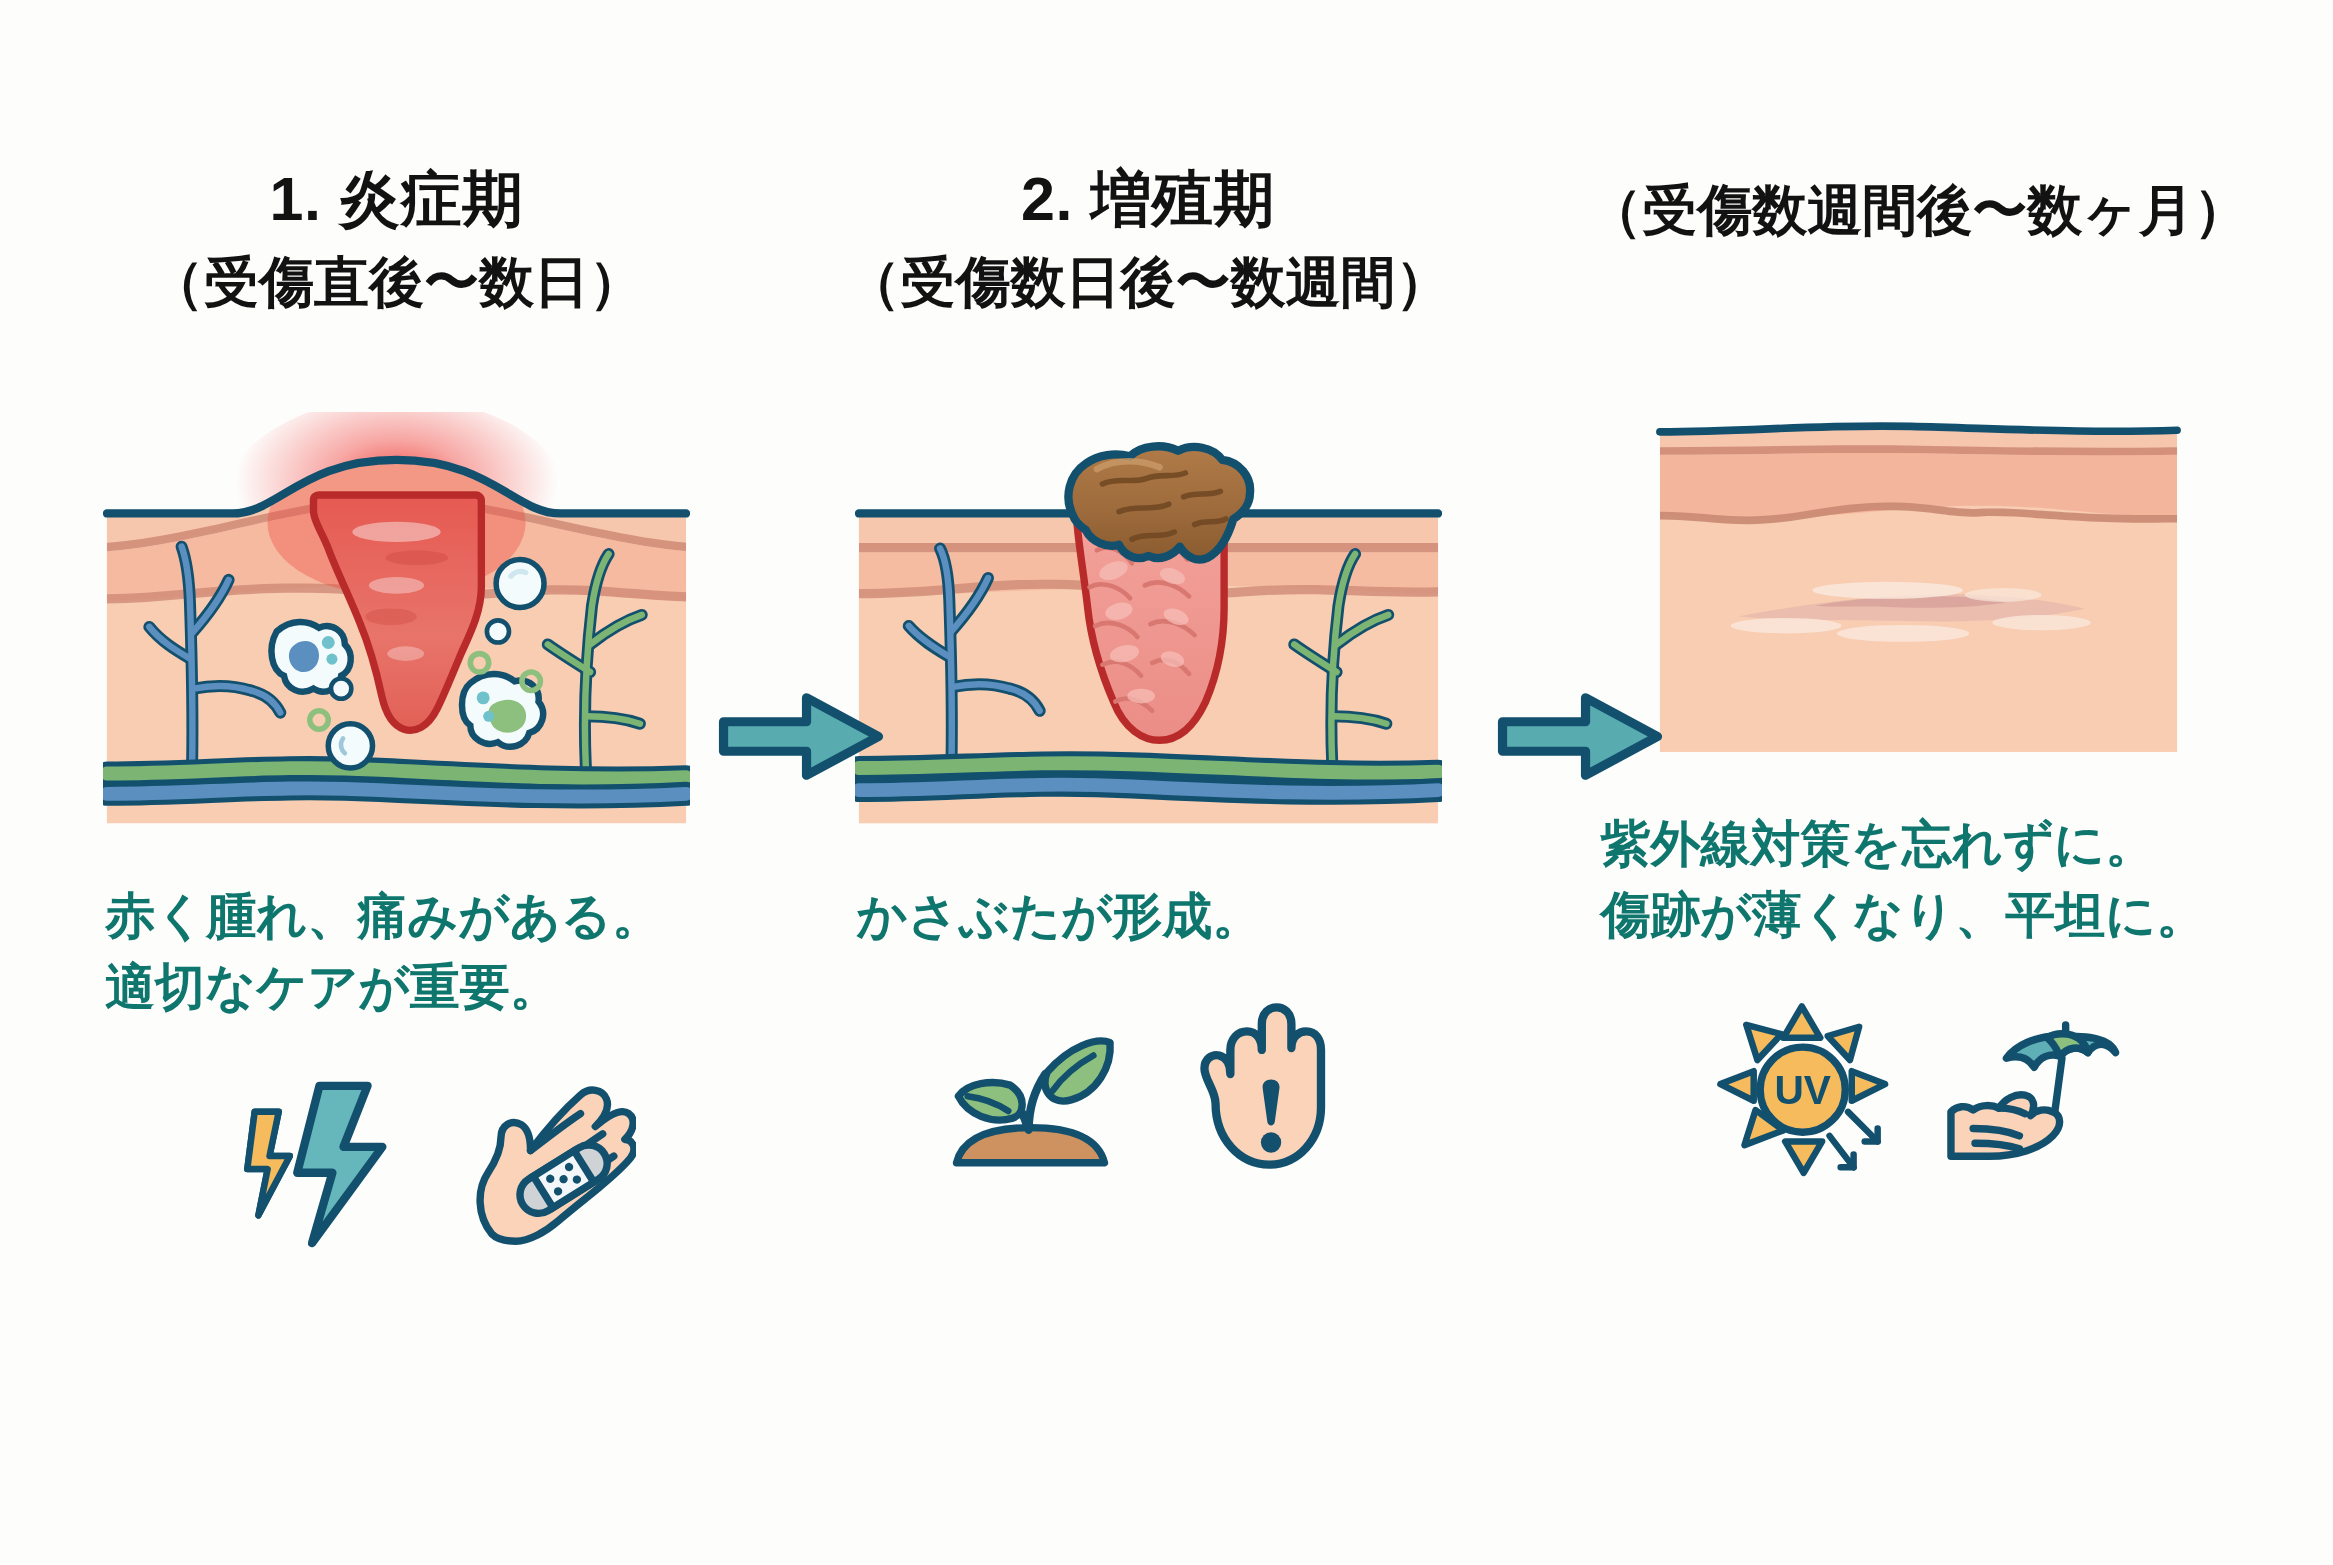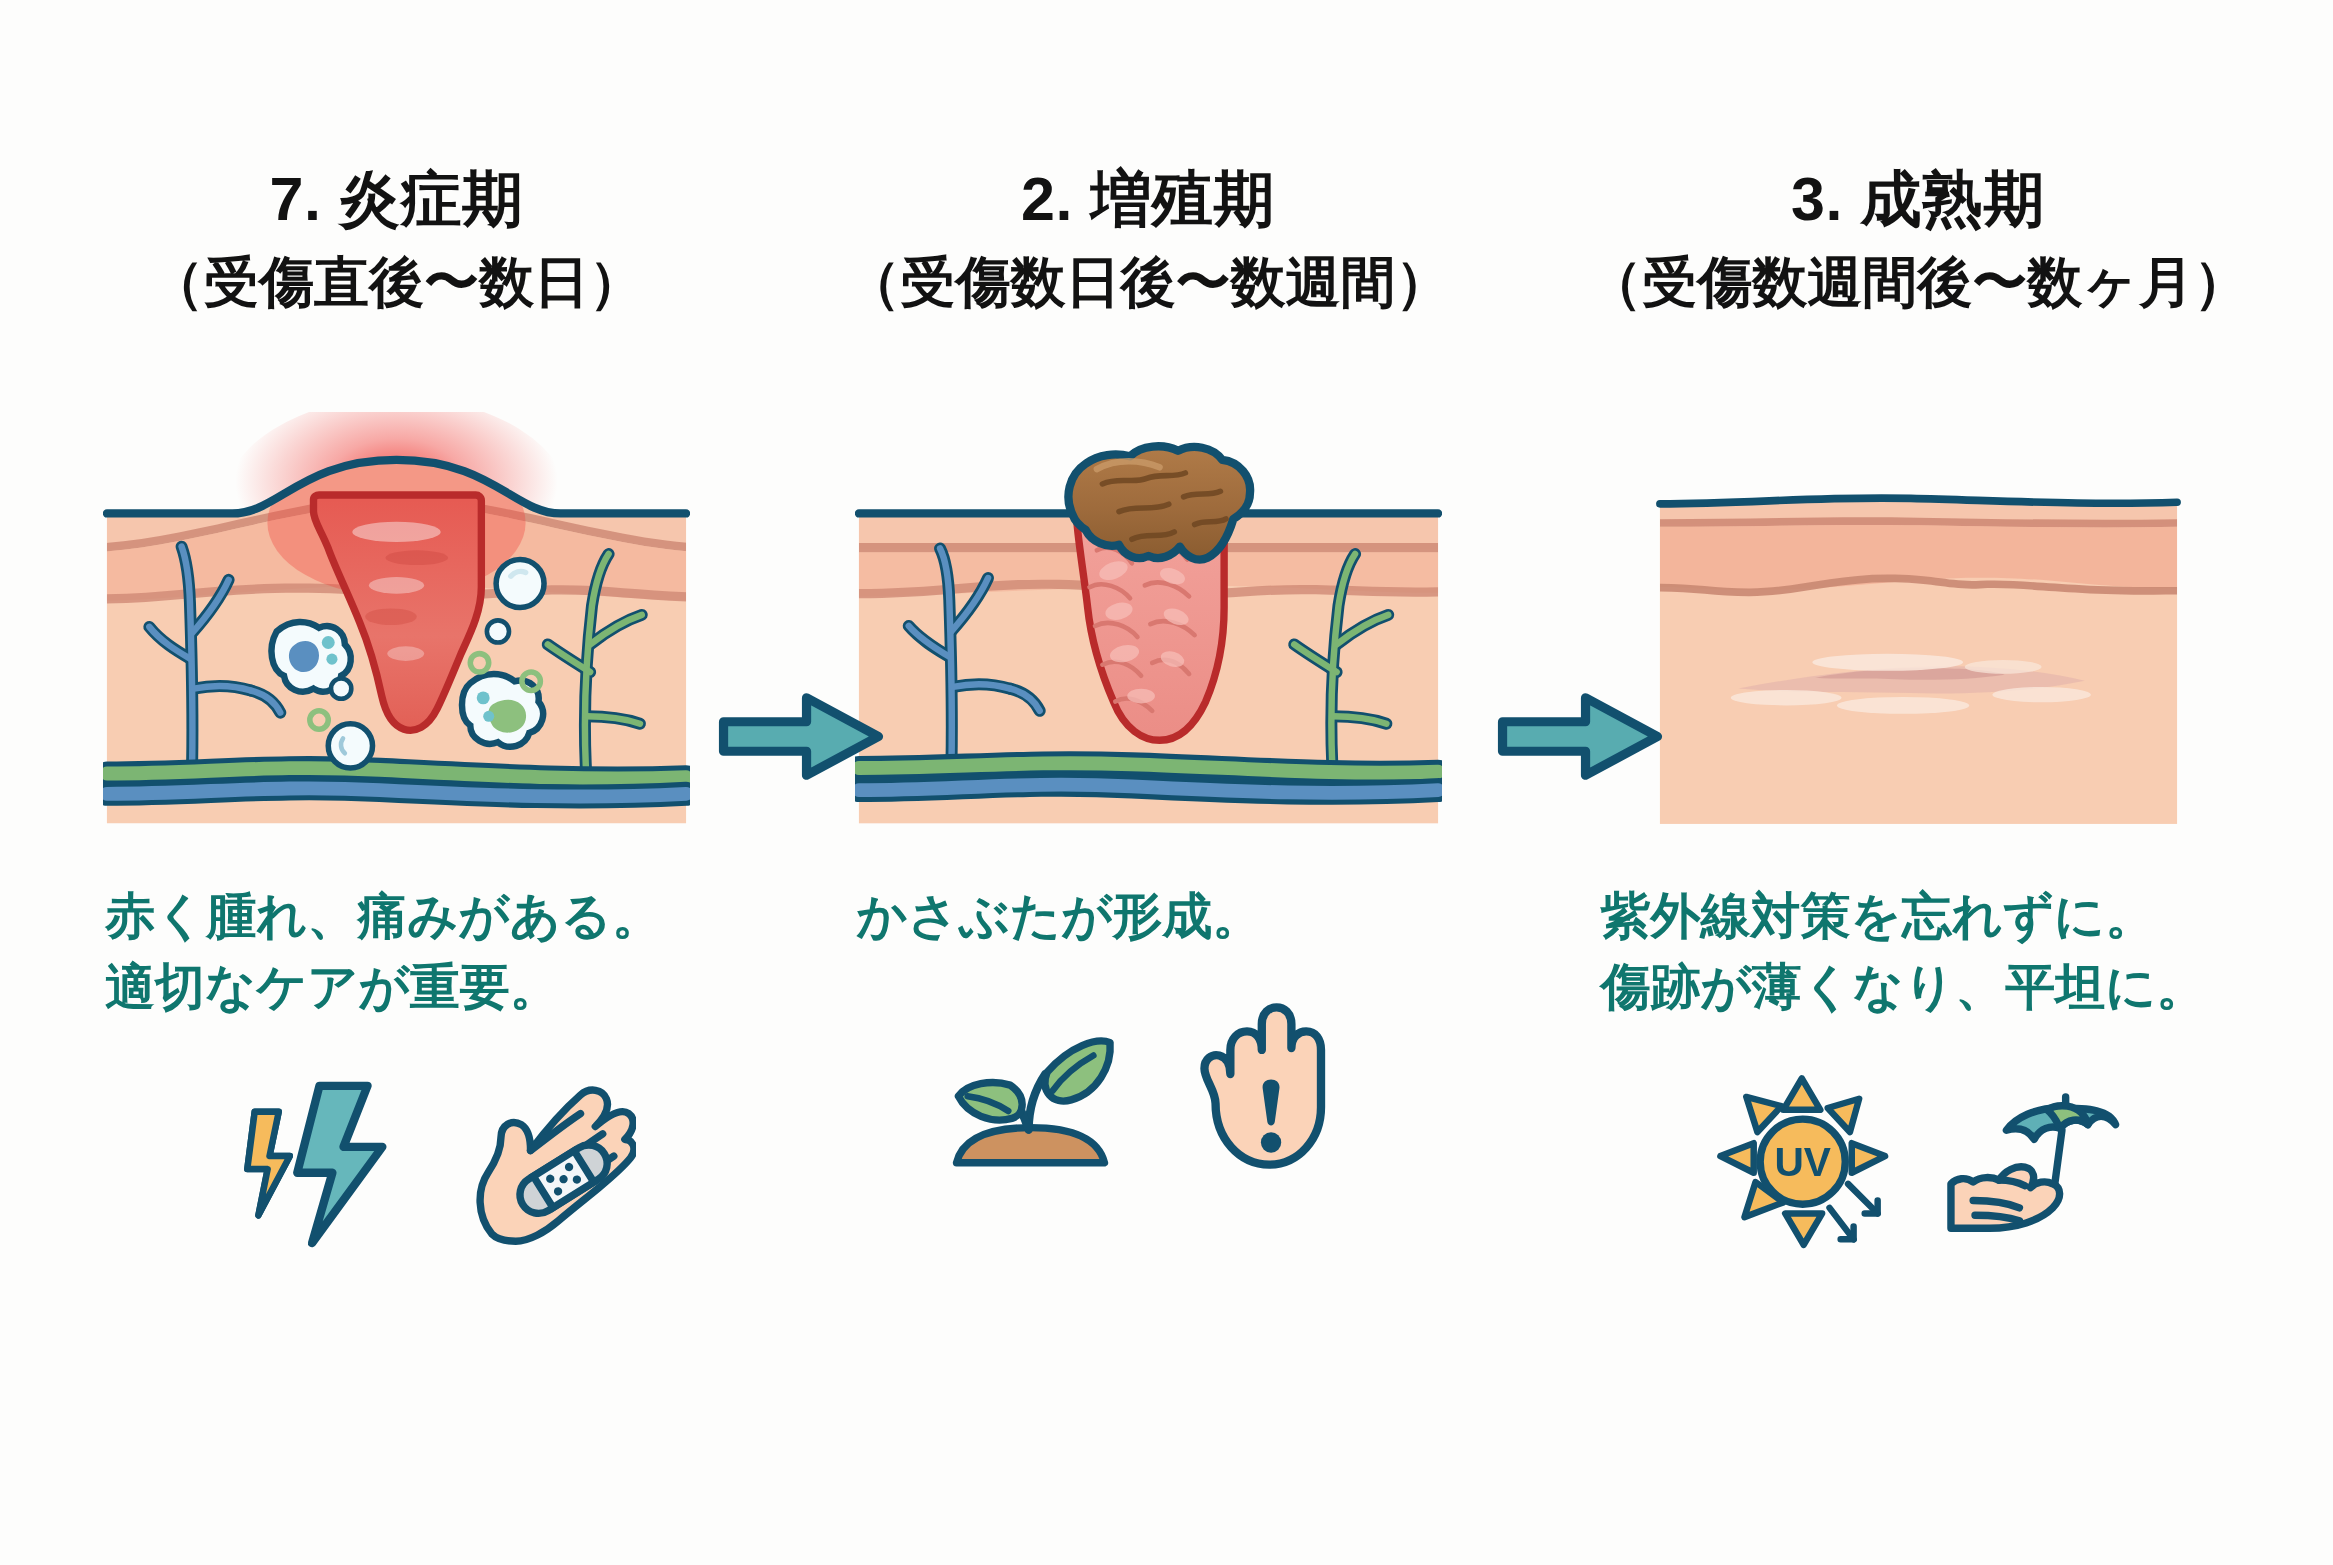--- a/index.html
+++ b/index.html
@@ -117,21 +117,21 @@
 </head>
 <body>
 
 <div class="canvas">
 
   <div class="columns">
 
     <div class="column">
 
       <div class="heading-block">
-        <div class="stage-title">7. 炎症期</div>
+        <div class="stage-title">1. 炎症期</div>
         <div class="stage-period">（受傷直後〜数日）</div>
       </div>
 
       <div class="illustration">
         <svg viewBox="0 0 636 450" xmlns="http://www.w3.org/2000/svg">
           <defs>
             <radialGradient id="glow1" cx="50%" cy="38%" r="46%">
               <stop offset="0%" stop-color="#f0413b" stop-opacity="0.92"></stop>
               <stop offset="42%" stop-color="#f0413b" stop-opacity="0.45"></stop>
               <stop offset="100%" stop-color="#f0413b" stop-opacity="0"></stop>
@@ -421,21 +421,20 @@
             <path d="M106,86 C112,86 116,90 115,96 L110,132 C109,137 103,137 102,132 L97,96 C96,90 100,86 106,86 Z" fill="#12506e"></path>
             <circle cx="106" cy="154" r="11" fill="#12506e"></circle>
           </svg>
         </div>
       </div>
     </div>
 
     <div class="column third">
 
       <div class="heading-block">
-        <div class="stage-title">3. 成熟期</div>
         <div class="stage-period">（受傷数週間後〜数ヶ月）</div>
       </div>
 
       <div class="illustration third">
         <svg viewBox="0 0 680 460" xmlns="http://www.w3.org/2000/svg">
           <defs>
             <clipPath id="body3">
               <rect x="4" y="36" width="672" height="420"></rect>
             </clipPath>
           </defs>

